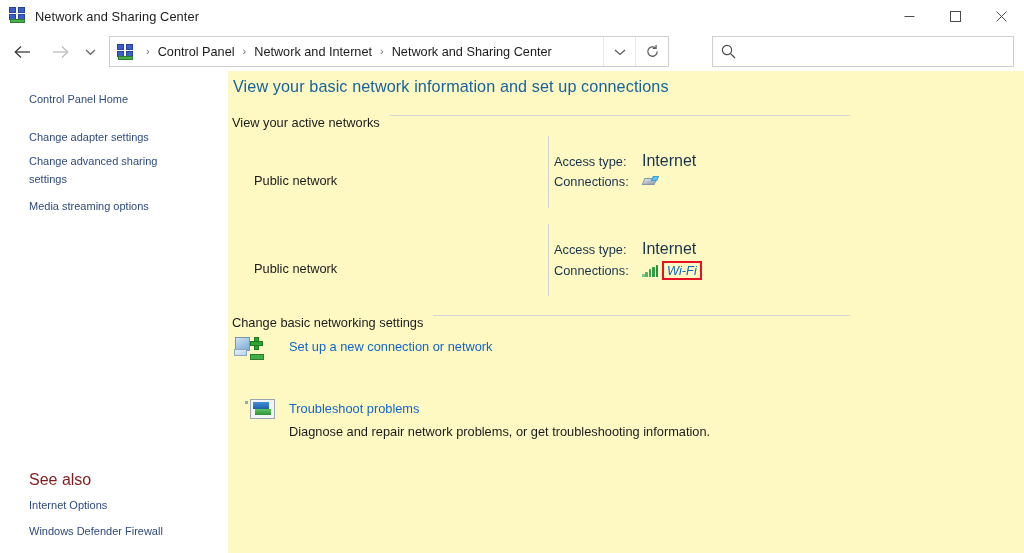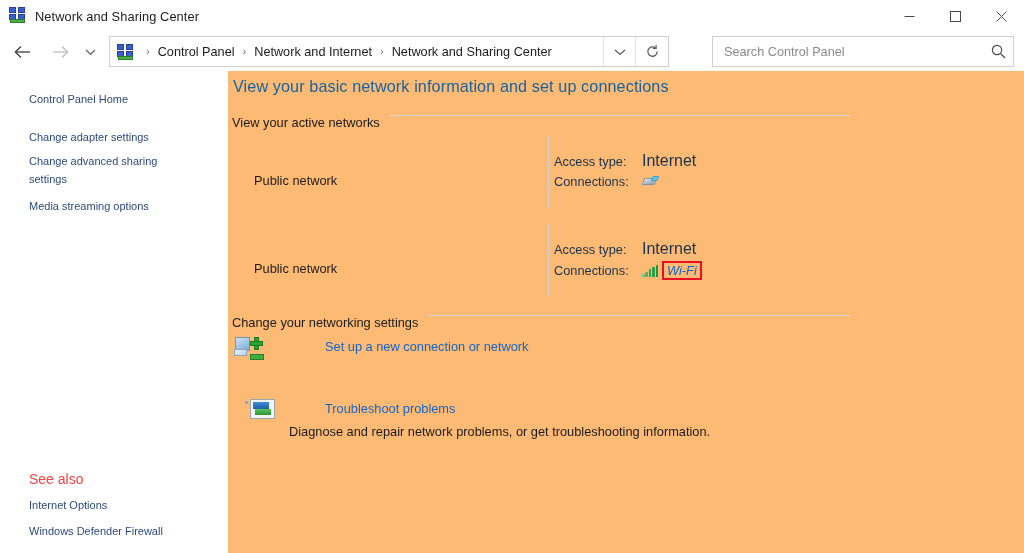--- a/index.html
+++ b/index.html
@@ -94,27 +94,27 @@
   .sidebar { position: absolute; left: 0; top: 71px; width: 228px; height: 482px; background: #fff; }
   .side-link {
     display: block; font-size: 11px; color: #2f4a7d; line-height: 18px;
     padding: 0; white-space: normal; cursor: pointer;
   }
   .side-home { position: absolute; left: 29px; top: 19px; }
   .side-l1 { position: absolute; left: 29px; top: 57px; }
   .side-l2 { position: absolute; left: 29px; top: 81px; width: 160px; }
   .side-l3 { position: absolute; left: 29px; top: 126px; }
   .see-also-label {
-    position: absolute; left: 29px; top: 400px; font-size: 14px; color: #ef4444;
+    position: absolute; left: 29px; top: 400px; font-size: 16px; color: #7f1d1d;
   }
   .side-l4 { position: absolute; left: 29px; top: 425px; }
   .side-l5 { position: absolute; left: 29px; top: 451px; }
 
   
-  .content { position: absolute; left: 228px; top: 71px; width: 796px; height: 482px; background: #fdba74; }
+  .content { position: absolute; left: 228px; top: 71px; width: 796px; height: 482px; background: #fef9c3; }
   .page-title {
     position: absolute; left: 5px; top: 6px;
     font-size: 16.2px; color: #17639e; letter-spacing: 0.1px;
   }
 
   .section-head {
     position: absolute; display: flex; align-items: flex-start; width: 618px;
   }
   .section-head .sh-text { font-size: 12.8px; color: #1b1b1b; white-space: nowrap; }
   .section-head .sh-rule { flex: 1; height: 1px; background: #d6d6d6; margin-left: 10px; }
@@ -166,21 +166,21 @@
     display: inline-flex; align-items: center; justify-content: center;
     border: 2px solid #e81123; padding: 0px 2px; margin-left: 4px;
     line-height: 15px; height: 19px;
   }
 
   
   .task { position: absolute; left: 0; width: 620px; }
   .task-icon { position: absolute; left: 22px; top: 0; width: 28px; height: 26px; }
   .task-link {
     position: absolute; left: 61px; top: 2px; font-size: 12.8px; color: #1166cc;
-    text-decoration: none; cursor: pointer; white-space: nowrap; margin-left: 36px;
+    text-decoration: none; cursor: pointer; white-space: nowrap;
   }
   .task-desc {
     position: absolute; left: 61px; top: 25px; font-size: 12.8px; color: #1b1b1b; white-space: nowrap;
   }
 
   
   .ic-newconn { position: relative; width: 27px; height: 25px; }
   .ic-newconn .mon {
     position: absolute; right: 0; top: 0px; width: 15px; height: 14px;
     background: linear-gradient(150deg,#cfe3f5 0%,#9fc3e4 55%,#7ba9d2 100%);
@@ -305,21 +305,20 @@
     </div>
     <div class="addr-refresh">
       <svg width="15" height="15" viewBox="0 0 15 15">
         <path d="M12.2 7.5a4.7 4.7 0 1 1-1.6-3.5" fill="none" stroke="#5d5d5d" stroke-width="1.25"></path>
         <polyline points="11.1,0.9 11.1,4.4 7.7,4.4" fill="none" stroke="#5d5d5d" stroke-width="1.25"></polyline>
       </svg>
     </div>
   </div>
 
   <div class="searchbox">
-    <input class="search-input" type="text" placeholder="Search Control Panel" style="">
     <div class="search-icon-btn">
       <svg width="15" height="15" viewBox="0 0 15 15">
         <circle cx="6" cy="6" r="4.6" fill="none" stroke="#4a4a4a" stroke-width="1.2"></circle>
         <line x1="9.4" y1="9.4" x2="14" y2="14" stroke="#4a4a4a" stroke-width="1.3"></line>
       </svg>
     </div>
   </div>
 
   <div class="sidebar">
     <span class="side-link side-home">Control Panel Home</span>
@@ -373,21 +372,21 @@
             <i></i>
             <i></i>
         </span>
         <span class="wifi-highlight">
           <span class="wifi-link">Wi-Fi</span>
         </span>
       </div>
     </div>
 
     <div class="section-head sh-change">
-      <span class="sh-text">Change your networking settings</span>
+      <span class="sh-text">Change basic networking settings</span>
       <span class="sh-rule"></span>
     </div>
 
     <div class="task" style="top:266px; height:54px;">
       <span class="task-icon">
         <span class="ic-newconn">
           <span class="mon"></span>
           <span class="mon2"></span>
           <span class="plus-v"></span>
           <span class="plus-h"></span>

